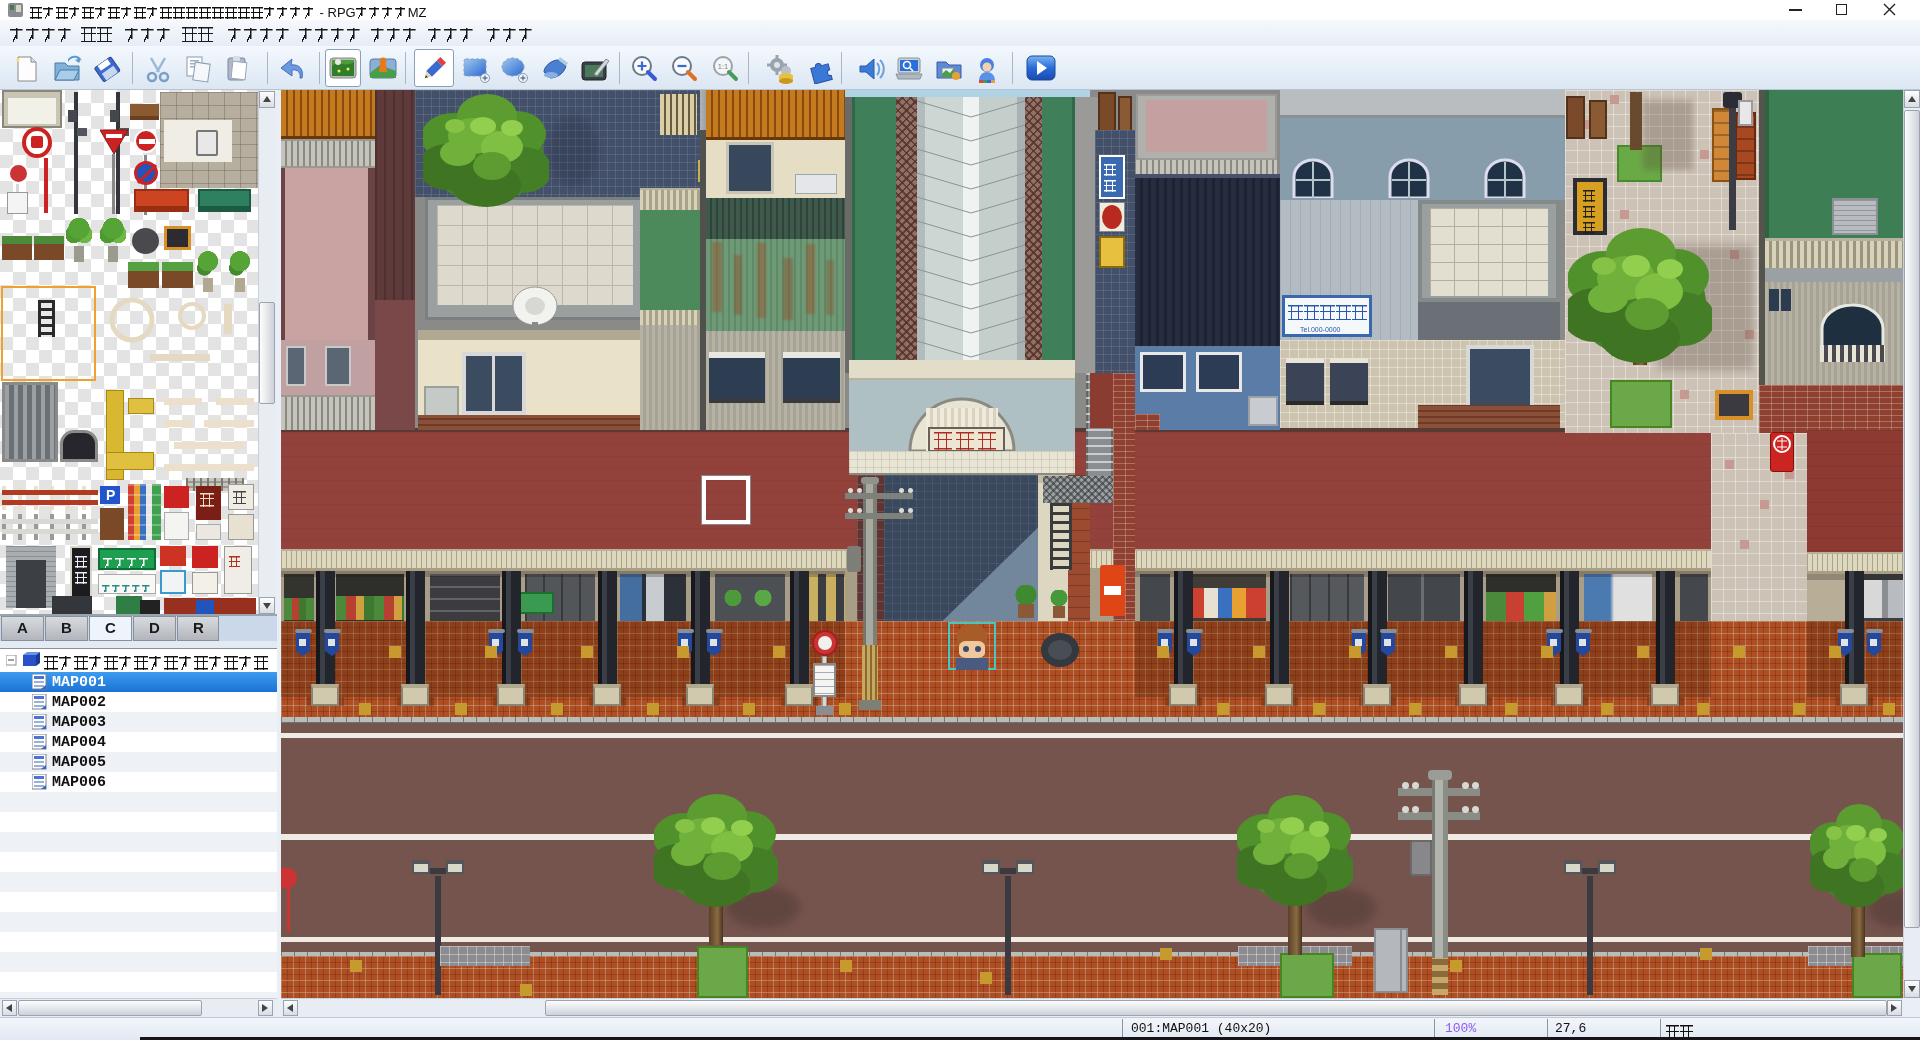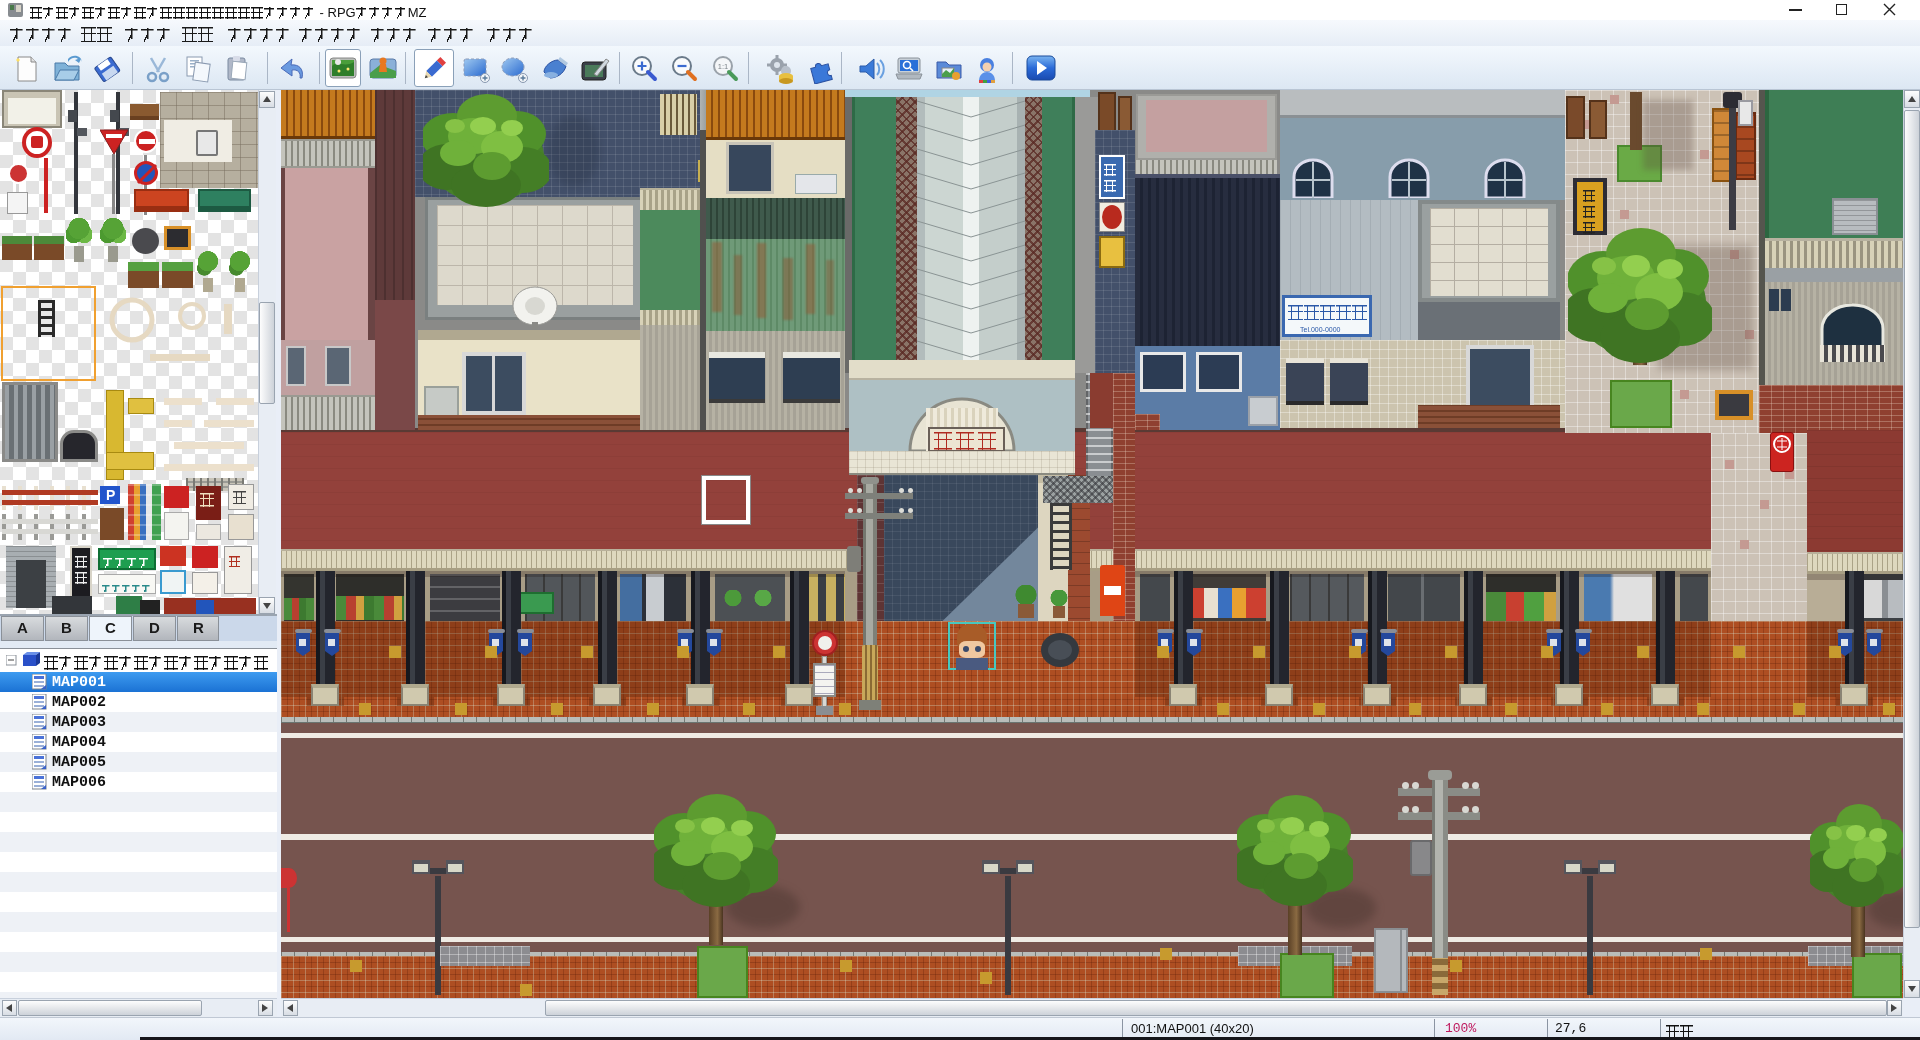--- a/index.html
+++ b/index.html
@@ -944,16 +944,16 @@
 <div style="left:545px;top:1000px;width:1342px;height:16px;background:linear-gradient(#fdfdfd,#cdd2d9);border:1px solid #9aa4b0;border-radius:2px"></div>
 <div style="left:1887px;top:1000px;width:15px;height:16px;background:linear-gradient(#fdfdfd,#d8dde4);border:1px solid #9aa4b0"></div>
 <svg style="left:1891px;top:1004px" width="6" height="8">
     <path d="M0 0v8L6 4z" fill="#444"></path>
   </svg>
 <div style="left:0;top:1017px;width:1920px;height:23px;background:linear-gradient(#f2f6fb,#e2e9f3);border-top:1px solid #c0c8d4"></div>
 <div style="left:1122px;top:1019px;width:1px;height:18px;background:#8a94a2"></div>
 <div style="left:1434px;top:1019px;width:1px;height:18px;background:#8a94a2"></div>
 <div style="left:1547px;top:1019px;width:1px;height:18px;background:#8a94a2"></div>
 <div style="left:1660px;top:1019px;width:1px;height:18px;background:#8a94a2"></div>
-<span style="left:1131px;top:1021px;font-size:13px;font-family:Liberation Sans, sans-serif;color:#111">001:MAP001 (40x20)</span>
-<span style="left:1445px;top:1021px;font-size:13px;font-family:'Liberation Mono',monospace;color:#be185d">100%</span>
+<span style="left:1131px;top:1021px;font-size:13px;font-family:Liberation Mono, monospace;color:#111">001:MAP001 (40x20)</span>
+<span style="left:1445px;top:1021px;font-size:13px;font-family:'Liberation Mono',monospace;color:#8b5cf6">100%</span>
 <span style="left:1555px;top:1021px;font-size:13px;font-family:'Liberation Mono',monospace;color:#111">27,6</span>
 <span style="left:1666px;top:1022px"><i class="k" style="width:13px;height:13px;margin-right:1px;--c:#111"></i><i class="k" style="width:13px;height:13px;margin-right:1px;--c:#111"></i></span>
 <div style="left:140px;top:1037px;width:1780px;height:3px;background:#15151a"></div>
 </body></html>

